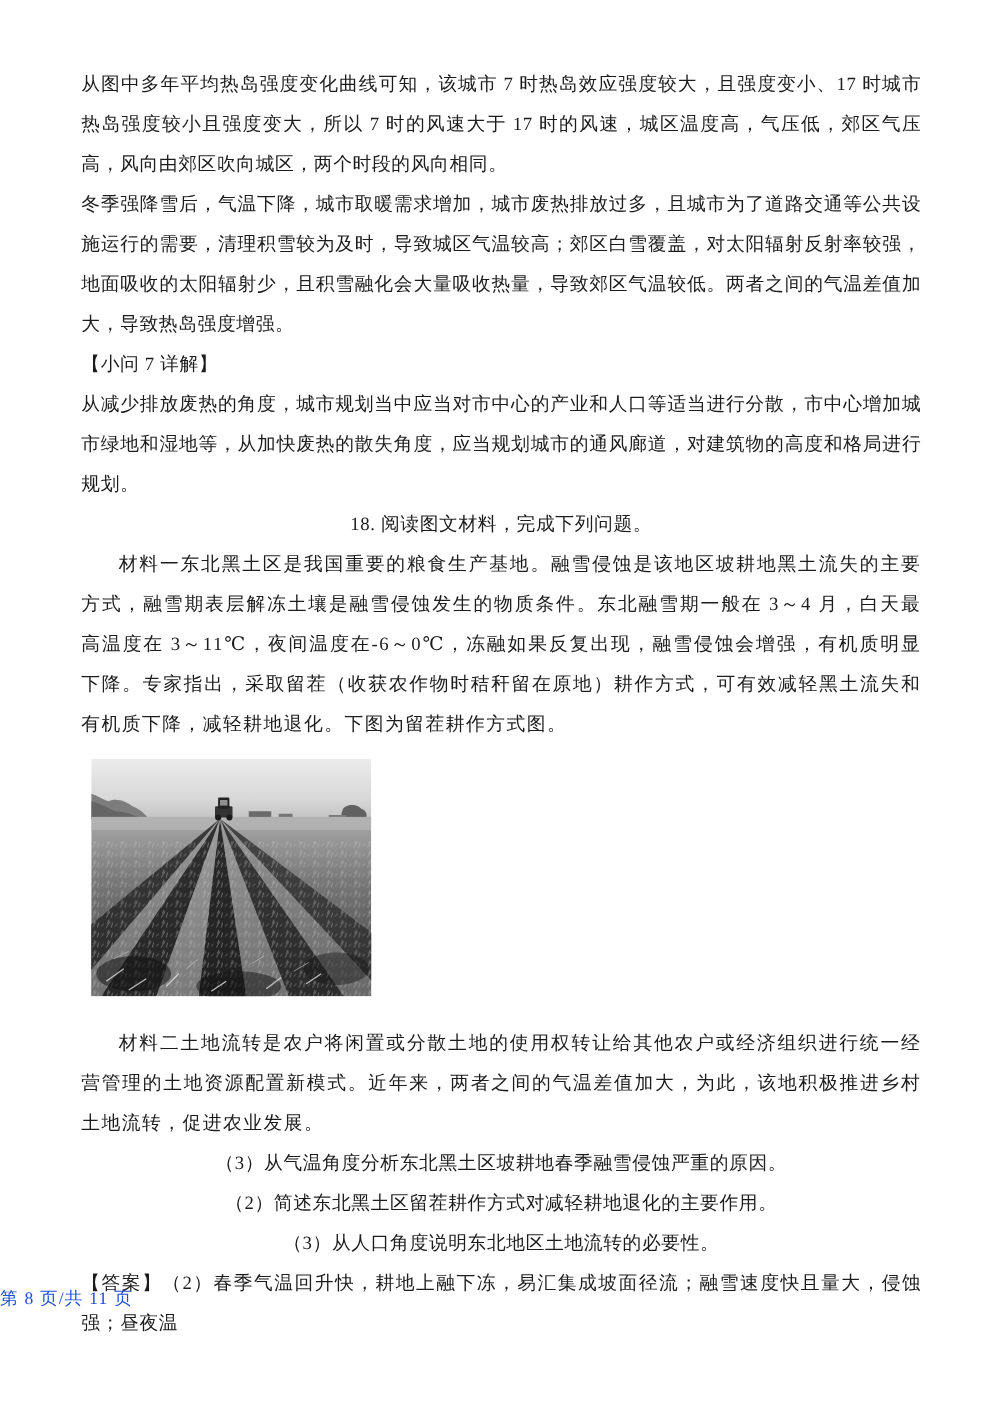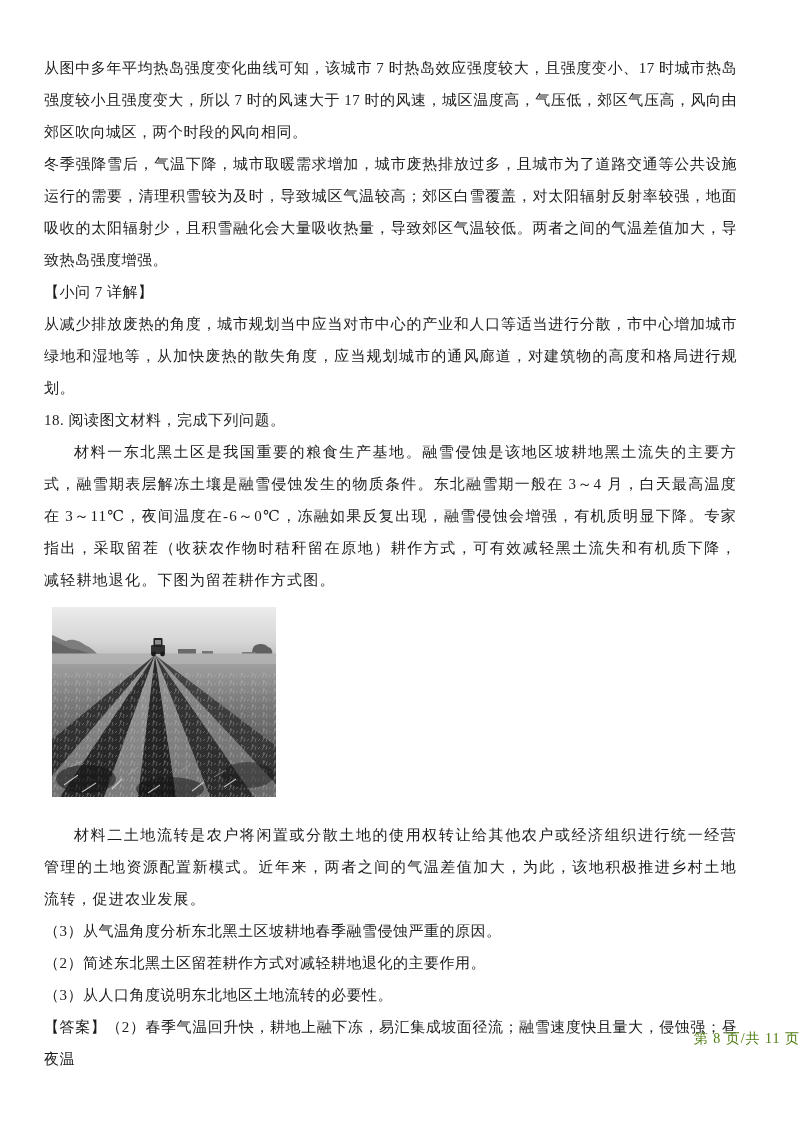--- a/index.html
+++ b/index.html
@@ -7,50 +7,50 @@
   body {
     width: 800px;
     height: 1131px;
     margin: 0 auto;
     font-family: "Liberation Serif", "DejaVu Serif", serif;
     color: #1c1c1c;
     position: relative;
     overflow: hidden;
   }
   .page-inner {
-    padding: 52px 63px 0 44px;
+    padding: 52px 63px 0 65px;
   }
   p.doc {
     font-size: 15px;
     line-height: 32px;
     text-align: justify;
     letter-spacing: 0.5px;
     word-break: break-all;
   }
   p.kai {
     text-indent: 2em;
     letter-spacing: 1.2px;
   }
   p.question-line {
-    text-align: left;
+    text-align: center;
   }
   .photo-wrap {
     margin: 11px 0 22px 8px;
     width: 224px;
     height: 190px;
     line-height: 0;
   }
   .photo-wrap svg { display: block; }
   .footer {
     position: absolute;
     left: 0; right: 0;
     top: 1030px;
-    text-align: right;
+    text-align: left;
     font-size: 14px;
-    color: #4d7c0f;
+    color: #1d4ed8;
     letter-spacing: 1px;
   }
 </style>
 </head>
 <body>
 
 <div class="page-inner">
 
   <p class="doc">从图中多年平均热岛强度变化曲线可知，该城市 7 时热岛效应强度较大，且强度变小、17 时城市热岛强度较小且强度变大，所以 7 时的风速大于 17 时的风速，城区温度高，气压低，郊区气压高，风向由郊区吹向城区，两个时段的风向相同。</p>
 

